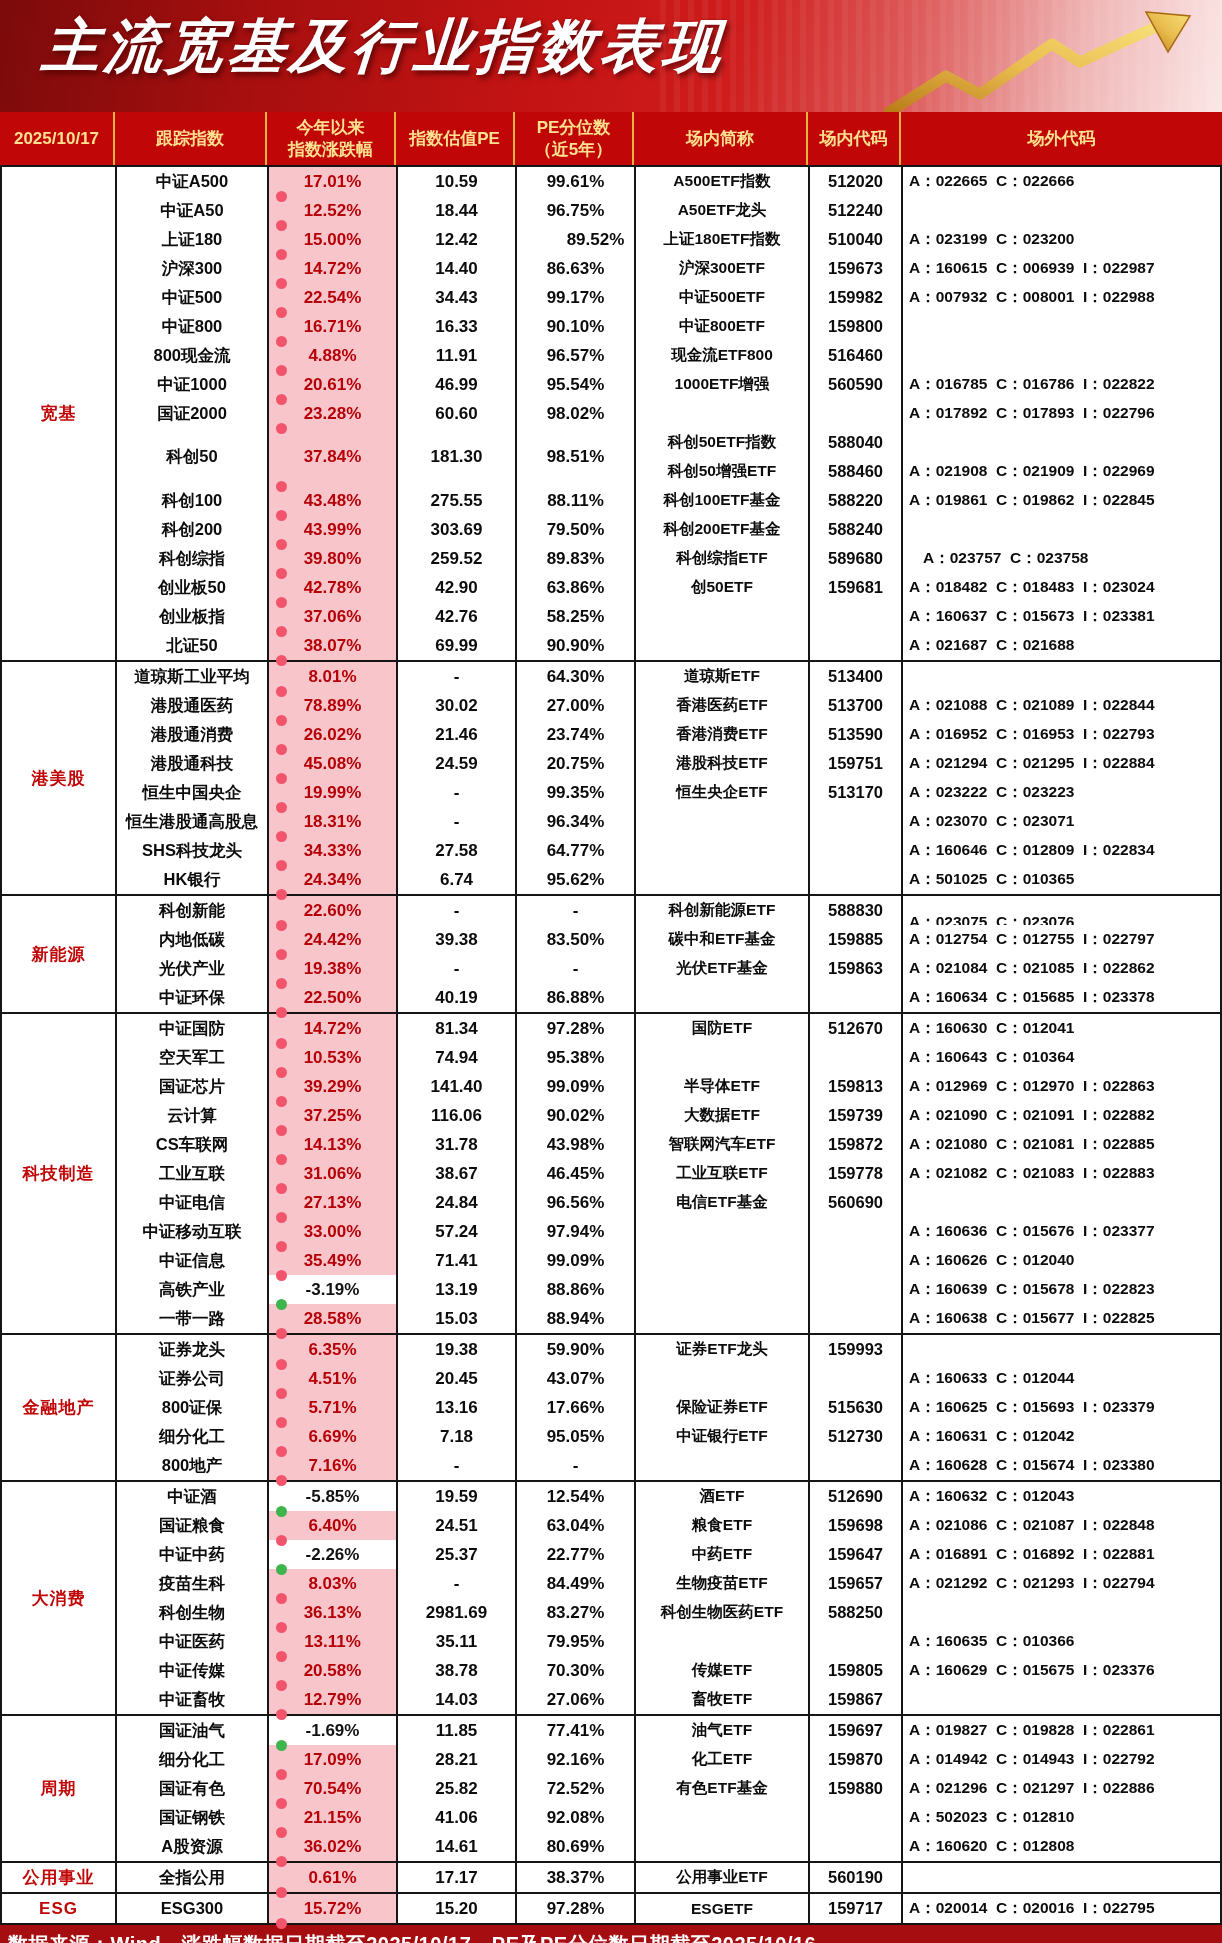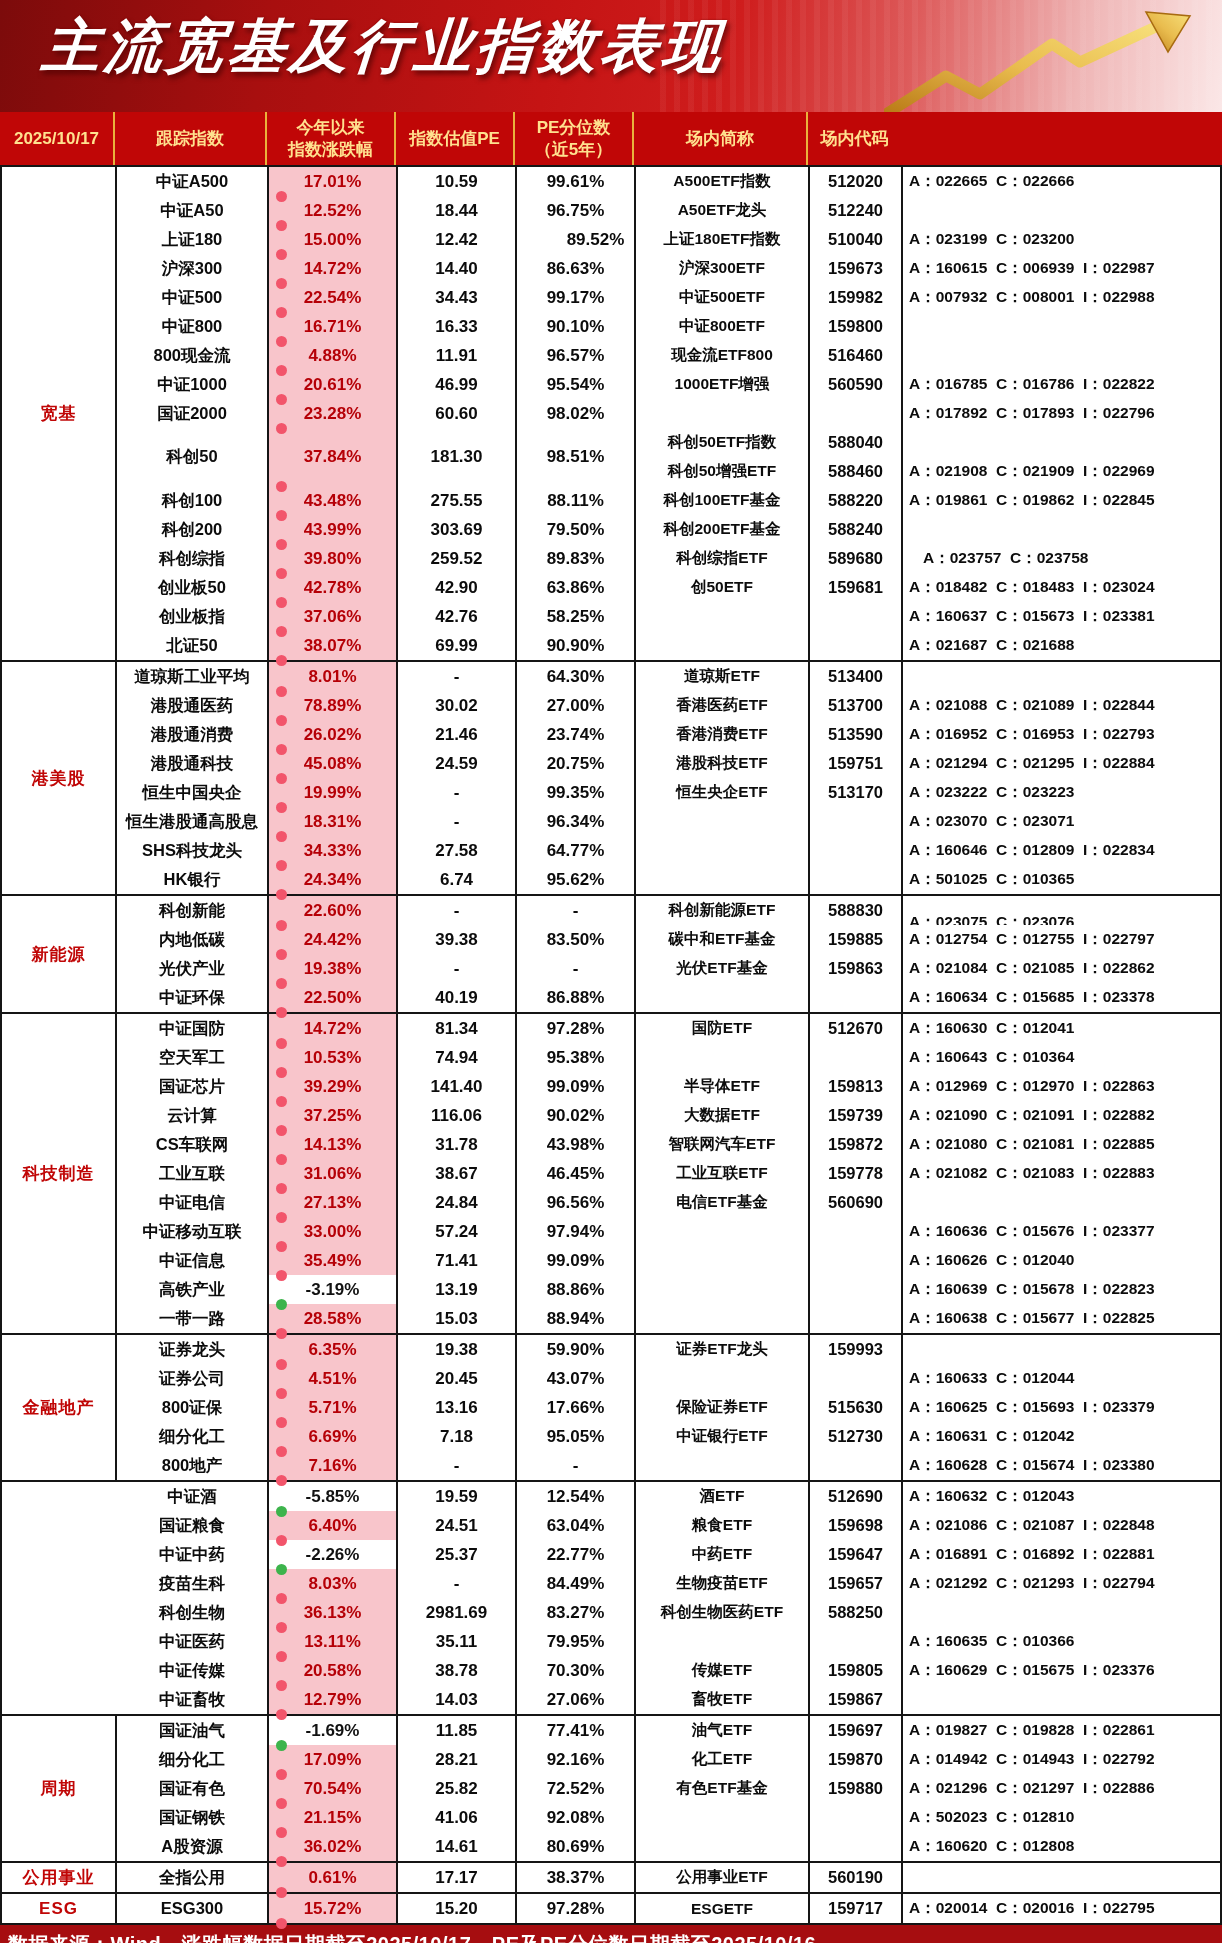--- a/index.html
+++ b/index.html
@@ -98,20 +98,21 @@
   <div class="thead">
     <div class="th">2025/10/17</div>
     <div class="th">跟踪指数</div>
     <div class="th">今年以来
 指数涨跌幅</div>
     <div class="th">指数估值PE</div>
     <div class="th">PE分位数
 （近5年）</div>
     <div class="th">场内简称</div>
     <div class="th">场内代码</div>
+    <div class="th">场外代码</div>
   </div>
 
   <div class="tbody" id="table-body">
       <div class="section" style="grid-template-rows: repeat(17, 29px);">
         <div class="cell cat" style="grid-area: 1 / 1 / -1;">宽基</div>
         <div class="cell name" style="grid-area: 1 / 2 / span 1;">中证A500</div>
         <div class="cell ytd" style="grid-area: 1 / 3 / span 1;">17.01%<i></i></div>
         <div class="cell num" style="grid-area: 1 / 4 / span 1;">10.59</div>
         <div class="cell num" style="grid-area: 1 / 5 / span 1;">99.61%</div>
         <div class="cell short" style="grid-area: 1 / 6;">A500ETF指数</div>
@@ -428,20 +429,21 @@
         <div class="cell otc" style="grid-area: 4 / 8;">A：160631  C：012042</div>
         <div class="cell name" style="grid-area: 5 / 2 / span 1;">800地产</div>
         <div class="cell ytd" style="grid-area: 5 / 3 / span 1;">7.16%<i></i></div>
         <div class="cell num" style="grid-area: 5 / 4 / span 1;">-</div>
         <div class="cell num" style="grid-area: 5 / 5 / span 1;">-</div>
         <div class="cell short" style="grid-area: 5 / 6;"></div>
         <div class="cell code" style="grid-area: 5 / 7;"></div>
         <div class="cell otc" style="grid-area: 5 / 8;">A：160628  C：015674  I：023380</div>
       </div>
       <div class="section" style="grid-template-rows: repeat(8, 29px);">
+        <div class="cell cat" style="grid-area: 1 / 1 / -1;">大消费</div>
         <div class="cell name" style="grid-area: 1 / 2 / span 1;">中证酒</div>
         <div class="cell ytd neg" style="grid-area: 1 / 3 / span 1;">-5.85%<i></i></div>
         <div class="cell num" style="grid-area: 1 / 4 / span 1;">19.59</div>
         <div class="cell num" style="grid-area: 1 / 5 / span 1;">12.54%</div>
         <div class="cell short" style="grid-area: 1 / 6;">酒ETF</div>
         <div class="cell code" style="grid-area: 1 / 7;">512690</div>
         <div class="cell otc" style="grid-area: 1 / 8;">A：160632  C：012043</div>
         <div class="cell name" style="grid-area: 2 / 2 / span 1;">国证粮食</div>
         <div class="cell ytd" style="grid-area: 2 / 3 / span 1;">6.40%<i></i></div>
         <div class="cell num" style="grid-area: 2 / 4 / span 1;">24.51</div>

